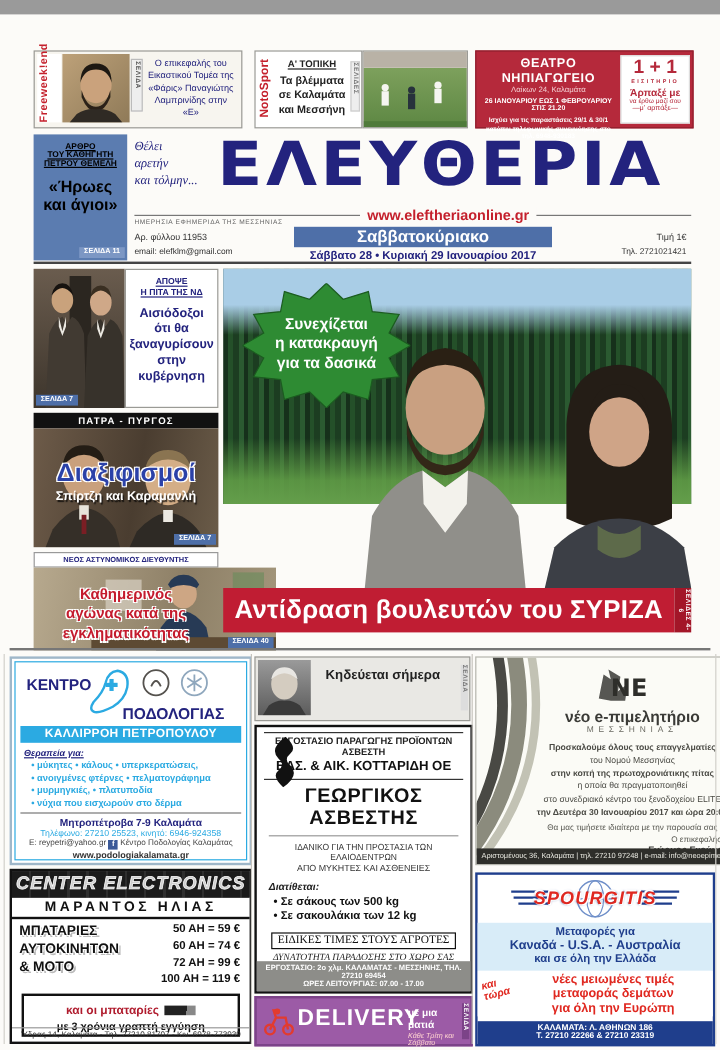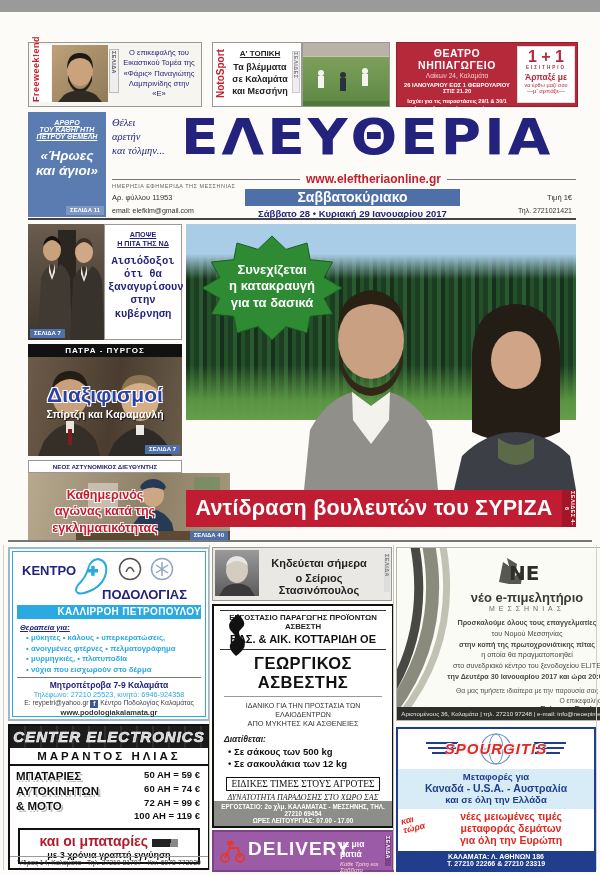--- a/index.html
+++ b/index.html
@@ -112,21 +112,21 @@
     <div class="abs center" style="left:120px;top:3px;width:56px;height:55px;background:#fff;border:1px solid #ddd;">
       <div class="b" style="font-size:16px;color:#b5293b;line-height:1;margin-top:2px;">1 + 1</div>
       <div class="b" style="font-size:4.5px;color:#b5293b;letter-spacing:2px;">ΕΙΣΙΤΗΡΙΟ</div>
       <div class="b" style="font-size:8.5px;color:#b5293b;margin-top:2px;">Άρπαξέ με</div>
       <div style="font-size:5.5px;color:#b5293b;">να έρθω μαζί σου</div>
       <div style="font-size:6px;color:#b5293b;">—μ' αρπάξε—</div>
     </div>
   </div>
 
   <div class="abs" style="left:28px;top:100px;width:78px;height:105px;background:#5b7cb0;">
-    <div class="center" style="color:#ffffff;padding-top:7px;font-style:italic;">
+    <div class="center" style="color:#000000;padding-top:7px;">
       <div class="b" style="font-size:7px;text-decoration:underline;">ΑΡΘΡΟ</div>
       <div class="b" style="font-size:7px;text-decoration:underline;">ΤΟΥ ΚΑΘΗΓΗΤΗ</div>
       <div class="b" style="font-size:7px;text-decoration:underline;">ΠΕΤΡΟΥ ΘΕΜΕΛΗ</div>
       <div class="b" style="font-size:13.5px;margin-top:8px;">«Ήρωες</div>
       <div class="b" style="font-size:13.5px;">και άγιοι»</div>
     </div>
     <div class="abs badge" style="right:2px;bottom:2px;background:#7c97c4;">ΣΕΛΙΔΑ 11</div>
   </div>
 
   <div class="abs navy i" style="left:112px;top:104px;font-size:10.5px;line-height:1.35;font-family:'Liberation Serif',serif;">
@@ -162,21 +162,21 @@
         <ellipse cx="56" cy="28" rx="9" ry="11" fill="#cfa888"></ellipse>
           <path d="M47 24 Q49 14 56 14 Q63 14 65 24 Q60 18 56 18 Q52 18 47 24" fill="#3a2f22"></path>
         <path d="M42 116 L45 56 Q50 44 56 42 L60 48 L64 42 Q70 44 74 56 L76 116 Z" fill="#37322b"></path>
         <path d="M53 42 L56 54 L59 42 L59 50 L56 58 L53 50 Z" fill="#ece9e2"></path>
       </svg>
       <div class="abs badge" style="left:2px;bottom:2px;">ΣΕΛΙΔΑ 7</div>
     </div>
     <div class="abs box center" style="left:76px;top:0;width:76px;height:114px;background:#fff;">
       <div class="kicker" style="font-size:7.2px;margin-top:5px;">ΑΠΟΨΕ</div>
       <div class="kicker" style="font-size:7.2px;">Η ΠΙΤΑ ΤΗΣ ΝΔ</div>
-      <div class="b navy" style="font-size:10.5px;line-height:1.25;margin-top:7px;padding:0 3px;font-family:Liberation Mono, monospace;">Αισιόδοξοι ότι θα ξαναγυρίσουν στην κυβέρνηση</div>
+      <div class="b navy" style="font-size:10.5px;line-height:1.25;margin-top:7px;padding:0 3px;">Αισιόδοξοι ότι θα ξαναγυρίσουν στην κυβέρνηση</div>
     </div>
   </div>
 
   <div class="abs" style="left:28px;top:332px;width:154px;height:112px;">
     <div class="abs center b" style="left:0;top:0;width:154px;height:13px;background:#111;color:#fff;font-size:8px;line-height:13px;letter-spacing:1px;">ΠΑΤΡΑ - ΠΥΡΓΟΣ</div>
     <div class="abs" style="left:0;top:13px;width:154px;height:99px;background:linear-gradient(100deg,#6d5b49,#4a3d30 55%,#6b5c49);">
       <svg width="154" height="99" viewBox="0 0 154 99">
         <ellipse cx="42" cy="38" rx="18" ry="22" fill="#c9a07c"></ellipse>
         <path d="M24 32 Q26 14 42 14 Q58 14 60 32 Q52 22 42 22 Q32 22 24 32" fill="#241d15"></path>
         <path d="M10 99 L16 84 Q28 68 42 66 Q58 68 68 84 L72 99 Z" fill="#352f28"></path>
@@ -260,21 +260,21 @@
     </svg>
     <svg class="abs" style="left:108px;top:8px;" width="24" height="24" viewBox="0 0 24 24">
       <circle cx="12" cy="12" r="10.5" fill="none" stroke="#55524e" stroke-width="1.5"></circle>
         <path d="M8 15 Q12 6 16 15" fill="none" stroke="#55524e" stroke-width="1.5"></path>
     </svg>
     <svg class="abs" style="left:140px;top:8px;" width="24" height="24" viewBox="0 0 24 24">
       <circle cx="12" cy="12" r="10.5" fill="none" stroke="#8fa7bd" stroke-width="1.5"></circle>
         <path d="M6 8 L18 16 M18 8 L6 16 M12 5 V19" stroke="#8fa7bd" stroke-width="1.5"></path>
     </svg>
     <div class="abs b navy" style="left:92px;top:38px;font-size:13px;">ΠΟΔΟΛΟΓΙΑΣ</div>
-    <div class="abs pod-bar" style="left:7px;top:56px;width:184px;height:14px;text-align:right;">ΚΑΛΛΙΡΡΟΗ ΠΕΤΡΟΠΟΥΛΟΥ</div>
+    <div class="abs pod-bar" style="left:7px;top:56px;width:184px;height:14px;">ΚΑΛΛΙΡΡΟΗ ΠΕΤΡΟΠΟΥΛΟΥ</div>
     <div class="abs navy b i" style="left:10px;top:74px;font-size:7.5px;text-decoration:underline;">Θεραπεία για:</div>
     <div class="abs pod-blue b" style="left:16px;top:84px;font-size:7.8px;line-height:1.35;">
       <div>• μύκητες • κάλους • υπερκερατώσεις,</div>
       <div>• ανοιγμένες φτέρνες • πελματογράφημα</div>
       <div>• μυρμηγκιές, • πλατυποδία</div>
       <div>• νύχια που εισχωρούν στο δέρμα</div>
     </div>
     <div class="abs rule" style="left:7px;top:128px;width:184px;height:1px;"></div>
     <div class="abs b navy center" style="left:0;top:131px;width:198px;font-size:8.5px;">Μητροπέτροβα 7-9 Καλαμάτα</div>
     <div class="abs pod-blue center" style="left:0;top:141px;width:198px;font-size:7.3px;">Τηλέφωνο: 27210 25523, κινητό: 6946-924358</div>
@@ -294,38 +294,37 @@
       <div class="b ce-out" style="font-size:11.5px;margin-top:3px;">ΑΥΤΟΚΙΝΗΤΩΝ</div>
       <div class="b ce-out" style="font-size:11.5px;margin-top:3px;">&amp; ΜΟΤΟ</div>
     </div>
     <div class="abs b" style="right:8px;top:42px;width:92px;font-size:9.5px;text-align:right;line-height:1.45;color:#111;">
       <div>50 AH = 59 €</div>
       <div>60 AH = 74 €</div>
       <div>72 AH = 99 €</div>
       <div>100 AH = 119 €</div>
     </div>
     <div class="abs center" style="left:8px;top:102px;width:178px;border:2px solid #111;padding:2px 0;">
-      <span class="b" style="font-size:14px;color:#b01c2e;">και οι μπαταρίες</span>
+      <span class="b" style="font-size:10px;color:#b01c2e;">και οι μπαταρίες</span>
       <span style="display:inline-block;width:26px;height:8px;background:linear-gradient(100deg,#222 70%,#888 70%);vertical-align:-1px;"></span>
       <div class="b" style="font-size:9px;color:#111;">με 3 χρόνια γραπτή εγγύηση</div>
     </div>
     <div class="abs center" style="left:0;bottom:2px;width:100%;font-size:6.8px;color:#333;border-top:1px solid #999;padding-top:2px;">Ύδρας 14, Καλαμάτα - Τηλ. 27210 81707 - Κιν. 6978-773939</div>
   </div>
 
   <div class="abs box" style="left:212px;top:535px;width:178px;height:52px;background:#e9e8e4;">
     <div class="abs" style="left:2px;top:2px;width:44px;height:46px;background:linear-gradient(#9a9a9a,#5c5c5c);">
       <svg width="44" height="46" viewBox="0 0 44 46">
         <ellipse cx="22" cy="20" rx="11" ry="13" fill="#d4ccc0"></ellipse>
         <path d="M11 16 Q13 6 22 6 Q31 6 33 16 Q27 11 22 11 Q17 11 11 16" fill="#e8e6e2"></path>
         <path d="M4 46 L9 38 Q16 33 22 34 Q28 33 35 38 L40 46 Z" fill="#3a3a3a"></path>
       </svg>
     </div>
     <div class="abs center" style="left:46px;top:9px;width:120px;color:#222;">
       <div class="b" style="font-size:11px;">Κηδεύεται σήμερα</div>
-      <div class="b" style="font-size:11px;margin-top:3px;">ο Σείριος Στασινόπουλος</div>
     </div>
     <div class="abs vbadge" style="right:1px;top:6px;height:38px;color:#777;background:#ddd;">ΣΕΛΙΔΑ</div>
   </div>
 
   <div class="abs adbox klimis" style="left:212px;top:592px;width:178px;height:220px;">
     <svg class="abs" style="left:8px;top:8px;" width="30" height="42" viewBox="0 0 30 42">
       <path d="M16 0 Q2 10 10 18 Q16 23 10 28 Q4 33 14 42 Q28 32 20 24 Q14 19 20 14 Q26 9 16 0 Z" fill="#111"></path>
     </svg>
     <div style="border-top:1px solid #333;margin:4px 6px 0;"></div>
     <div class="center b" style="font-size:7.8px;color:#222;margin-top:2px;">ΕΡΓΟΣΤΑΣΙΟ ΠΑΡΑΓΩΓΗΣ ΠΡΟΪΟΝΤΩΝ ΑΣΒΕΣΤΗ</div>

